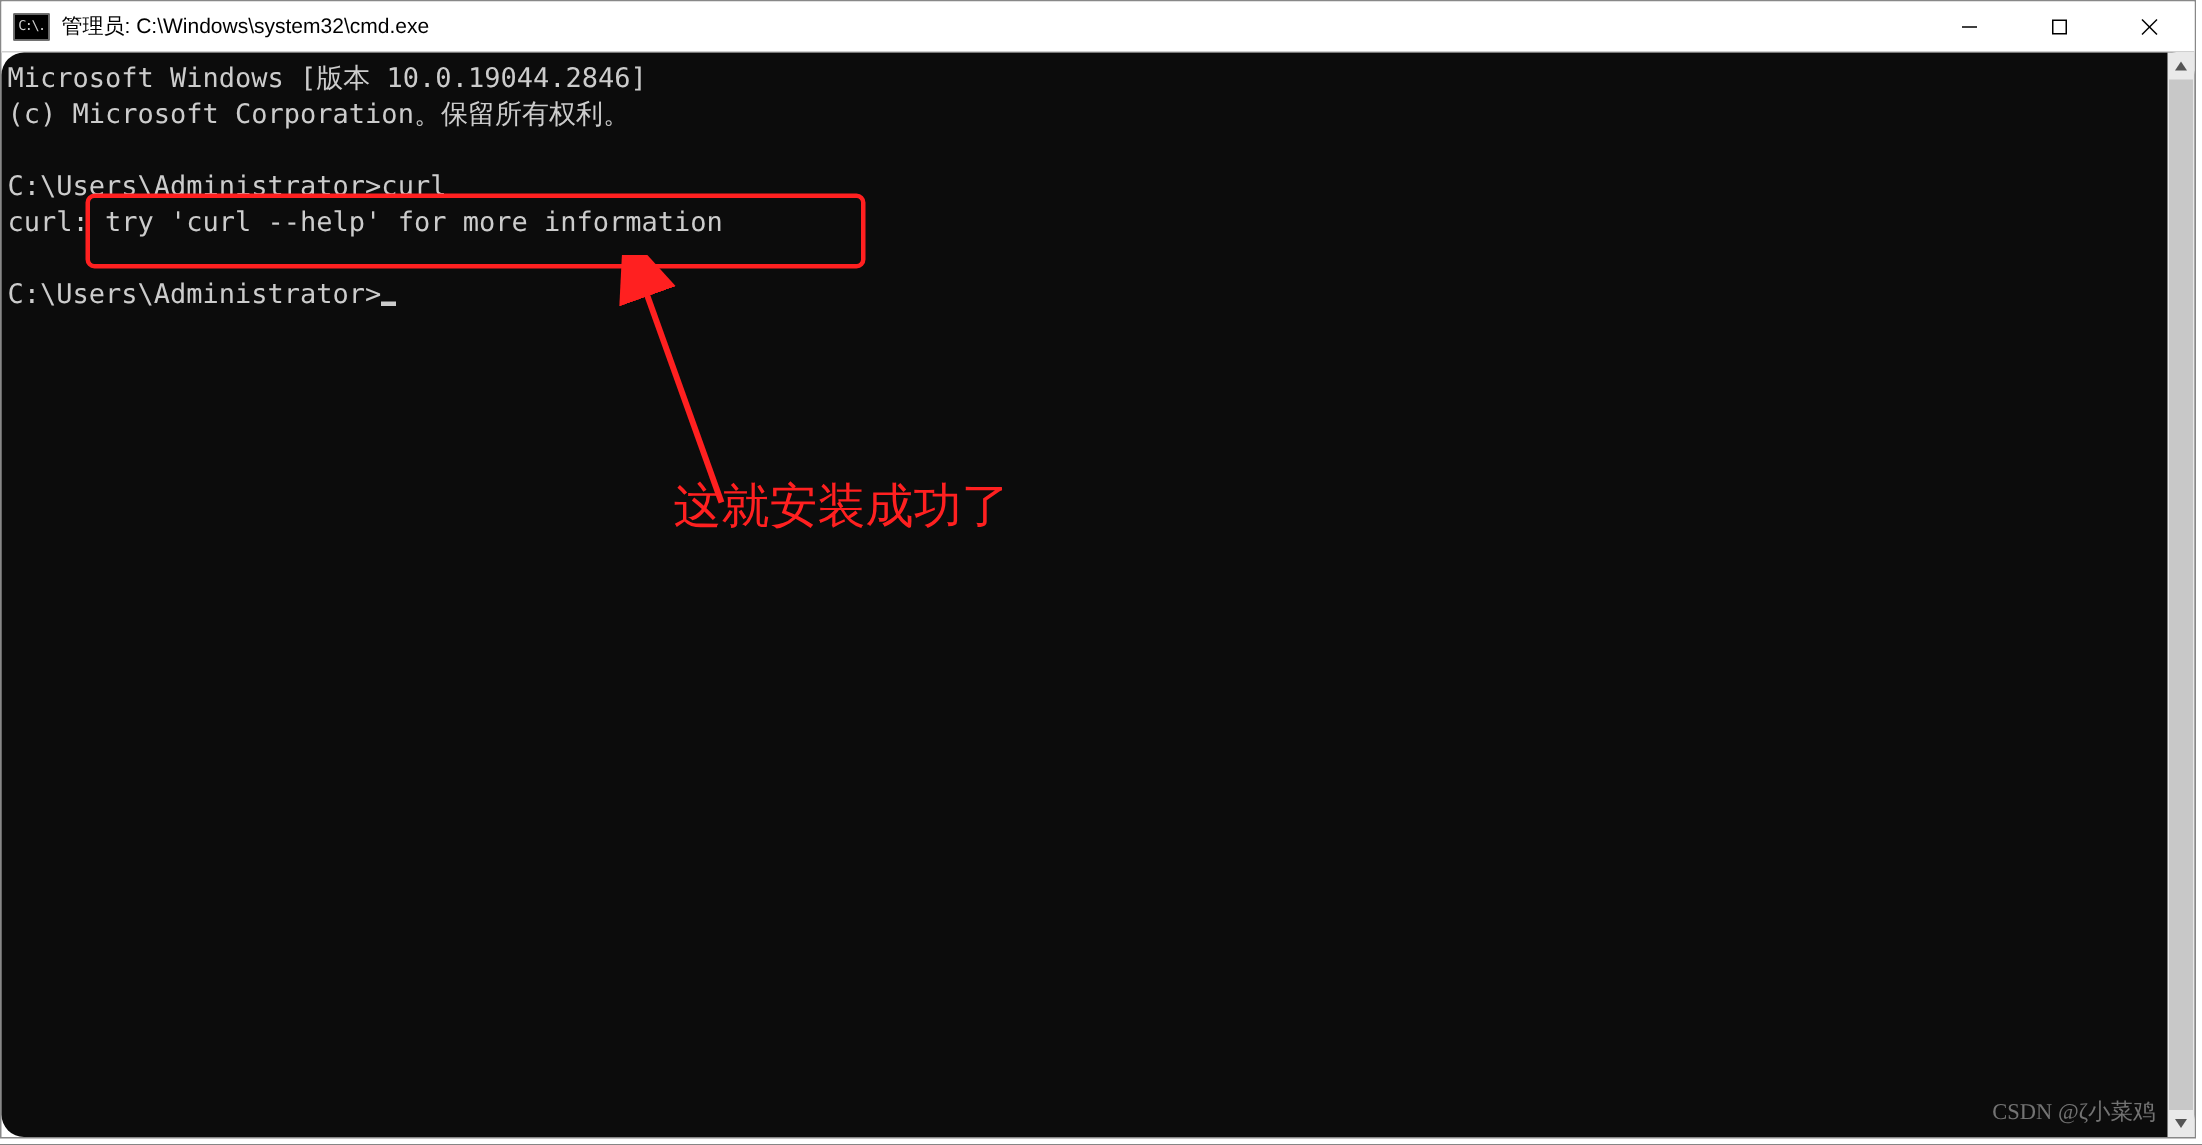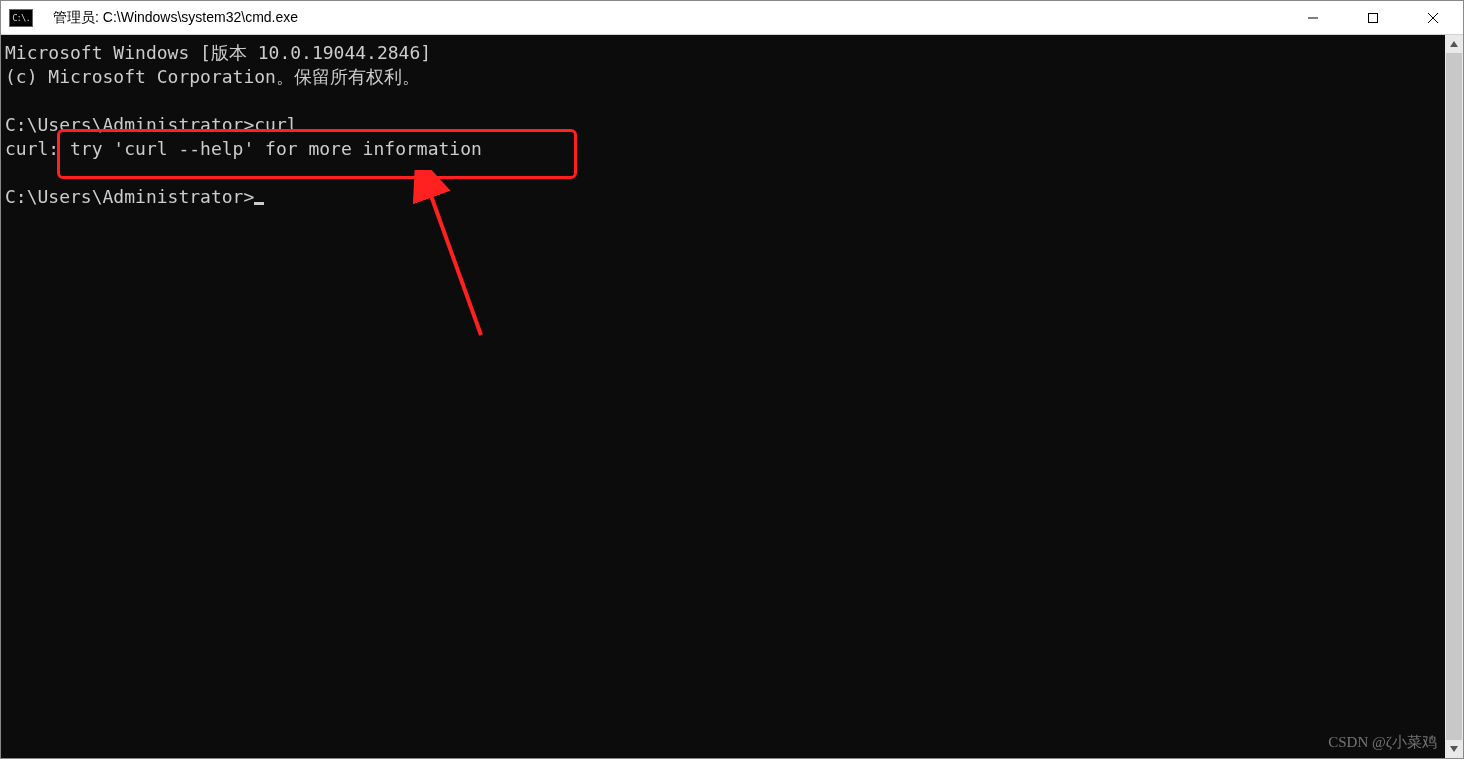--- a/index.html
+++ b/index.html
@@ -38,21 +38,21 @@
       align-items: center;
       justify-content: center;
     }
     .titlebar .icon-box span {
       color: #ccc;
       font-size: 9px;
       font-family: Consolas, monospace;
       letter-spacing: -1px;
     }
     .titlebar .title {
-      margin-left: 20px;
+      margin-left: 8px;
       font-size: 14px;
       color: #000;
       font-family: "Microsoft YaHei", sans-serif;
     }
     .win-controls {
       margin-left: auto;
       display: flex;
       height: 100%;
     }
     .win-btn {
@@ -64,20 +64,21 @@
       color: #000;
     }
     .win-btn svg { width: 12px; height: 12px; }
     .close-btn svg { width: 14px; height: 14px; }
 
     .terminal-wrap {
       flex: 1;
       display: flex;
       background: #0c0c0c;
       position: relative;
+      border-radius: 15px;
     }
     .terminal {
       flex: 1;
       padding: 6px 4px 4px 4px;
       font-family: "NSimSun", "SimSun", Consolas, monospace;
       font-size: 18px;
       line-height: 24px;
       color: #cccccc;
       white-space: pre;
       position: relative;
@@ -193,20 +194,21 @@
 
       <svg class="arrow-svg" width="90" height="175">
         <defs>
           <marker id="ah" markerWidth="12" markerHeight="12" refX="2" refY="5" orient="auto">
             <path d="M0,0 L0,10 L12,5 z" fill="#ff2020"></path>
           </marker>
         </defs>
         <line x1="70" y1="165" x2="18" y2="20" stroke="#ff2020" stroke-width="4" marker-end="url(#ah)"></line>
       </svg>
 
+      <div class="annotation-text">这就安装成功了</div>
 
       <div class="watermark">CSDN @ζ小菜鸡</div>
     </div>
 
     <div class="scrollbar">
       <div class="scroll-arrow up">
         <svg width="10" height="10" viewBox="0 0 10 10">
             <path d="M5 2 L9 8 L1 8 Z" fill="#555"></path>
           </svg>
       </div>

